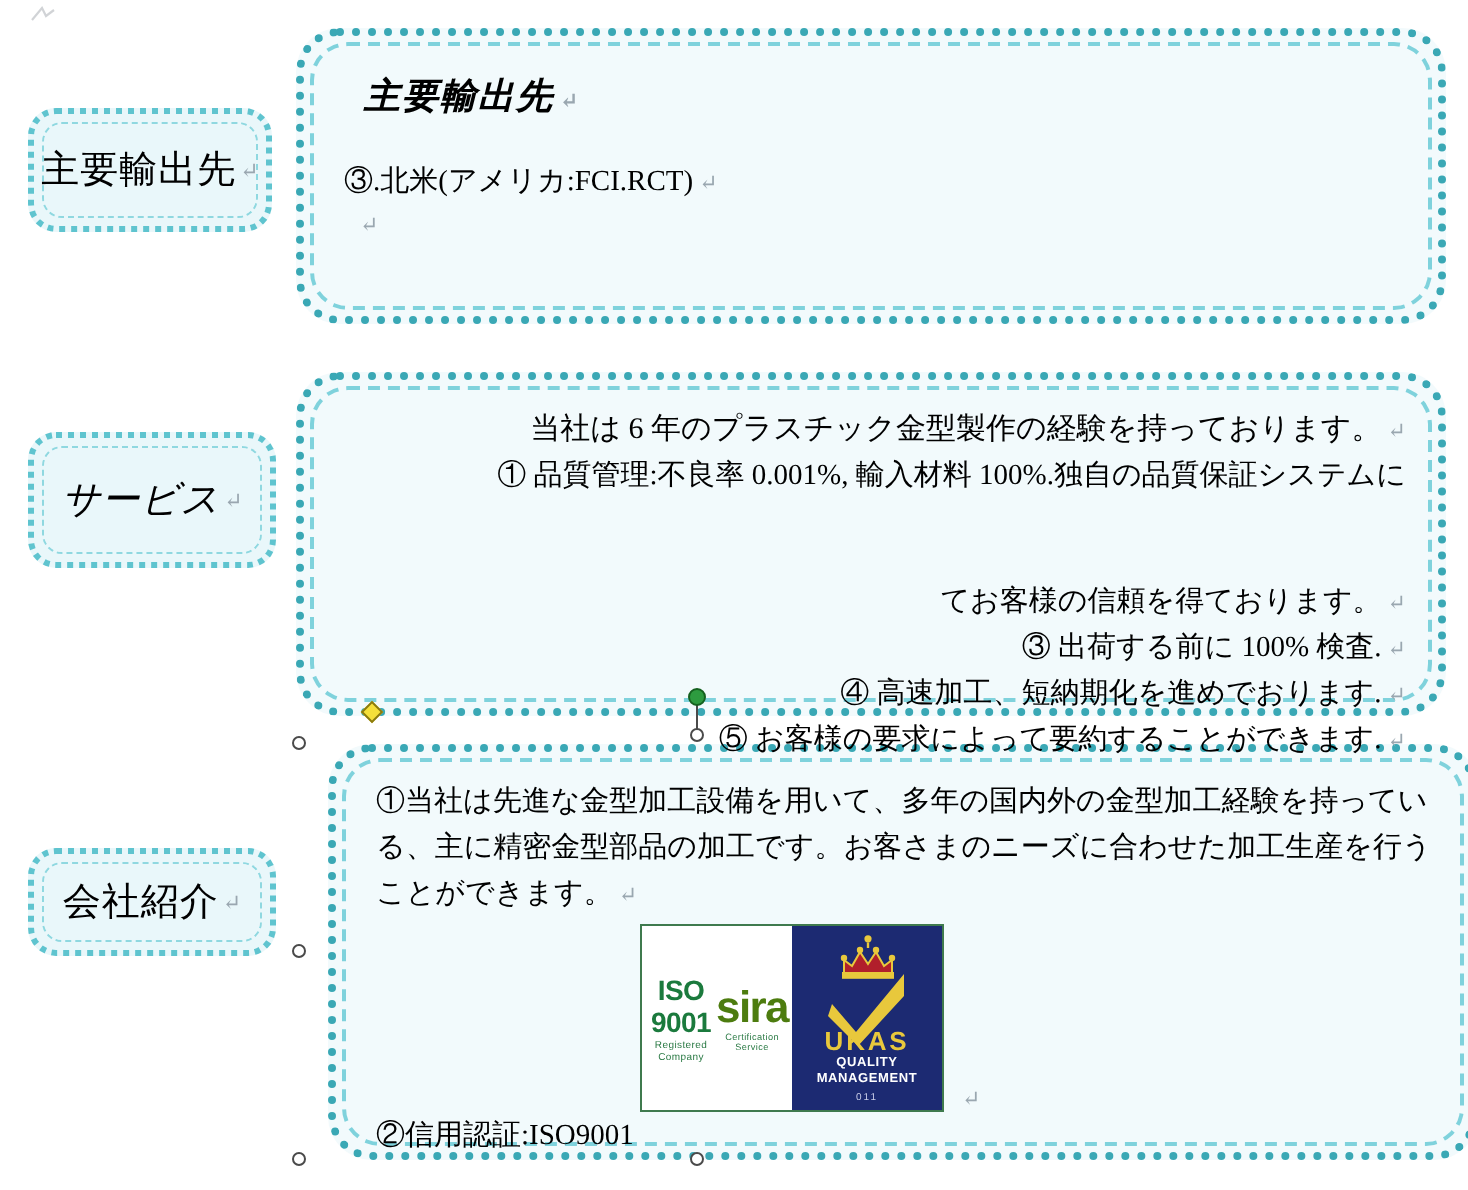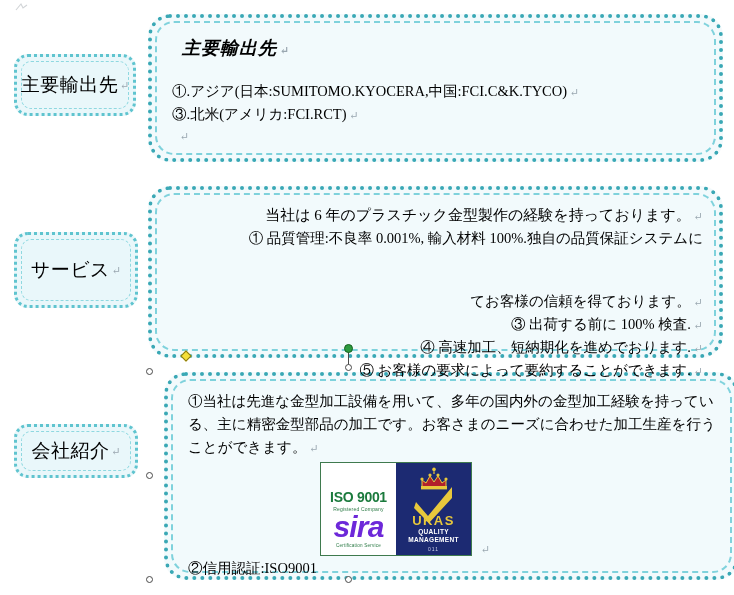--- a/index.html
+++ b/index.html
@@ -42,21 +42,21 @@
     white-space: nowrap;
   }
   .label-box .pilcrow {
     font-size: 11px;
     color: #9aa7b0;
     vertical-align: middle;
     margin-left: 2px;
   }
 
   #label-export  { left: 14px;  top: 54px;  width: 122px; height: 62px; }
-  #label-service { left: 14px;  top: 232px; width: 124px; height: 76px; }
+  #label-service { left: 14px;  top: 216px; width: 124px; height: 68px; font-style: italic; }
   #label-company { left: 14px;  top: 424px; width: 124px; height: 54px; }
 
   
   .content-box {
     position: absolute;
     box-sizing: border-box;
     background: #f2fafc;
     border: 4px dotted #3aa8b5;
     border-radius: 22px;
   }
@@ -126,48 +126,47 @@
     background: #ffffff;
     border: 1.5px solid #3f7a4e;
     box-sizing: border-box;
     display: flex;
     z-index: 5;
   }
   .cert-left {
     width: 50%;
     position: relative;
     display: flex;
-    flex-direction: column;
+    flex-direction: row;
     align-items: center;
-    justify-content: flex-end;
+    justify-content: center;
     padding: 8px 2px 7px;
     box-sizing: border-box;
   }
   .iso-title {
     font-family: "Liberation Sans", sans-serif;
     font-weight: bold;
     font-size: 14px;
     color: #1b7a3d;
     letter-spacing: -0.3px;
   }
   .iso-sub {
     font-family: "Liberation Sans", sans-serif;
     font-size: 5px;
     color: #2b7a45;
     letter-spacing: 0.2px;
     margin-top: 1px;
   }
   .sira-word {
     font-family: "Liberation Sans", sans-serif;
     font-weight: bold;
-    font-size: 30px;
-    color: #6d28d9;
+    font-size: 22px;
+    color: #4d7c0f;
     letter-spacing: -0.8px;
     line-height: 1;
-    font-style: italic;
   }
   .sira-sub {
     font-family: "Liberation Sans", sans-serif;
     font-size: 4.6px;
     color: #2b7a45;
     letter-spacing: 0.2px;
     margin-top: 1px;
   }
   .cert-right {
     width: 50%;
@@ -267,23 +266,20 @@
   <div class="inner"></div>
   <span class="label-text">主要輸出先</span>
   <span class="pilcrow">↵</span>
 </div>
 
 <div class="content-box" id="box-export">
   <div class="ring"></div>
   <div class="body">
     <div class="heading">
       <span>主要輸出先</span><span class="pilcrow-mark">↵</span>
-    </div>
-    <div class="list-line">
-      <span>①.アジア(日本:SUMITOMO.KYOCERA,中国:FCI.C&amp;K.TYCO)</span><span class="pilcrow-mark">↵</span>
     </div>
     <div class="list-line">
       <span>③.北米(アメリカ:FCI.RCT)</span><span class="pilcrow-mark">↵</span>
     </div>
     <div>
       <span class="stray-mark">↵</span>
     </div>
   </div>
 </div>
 

